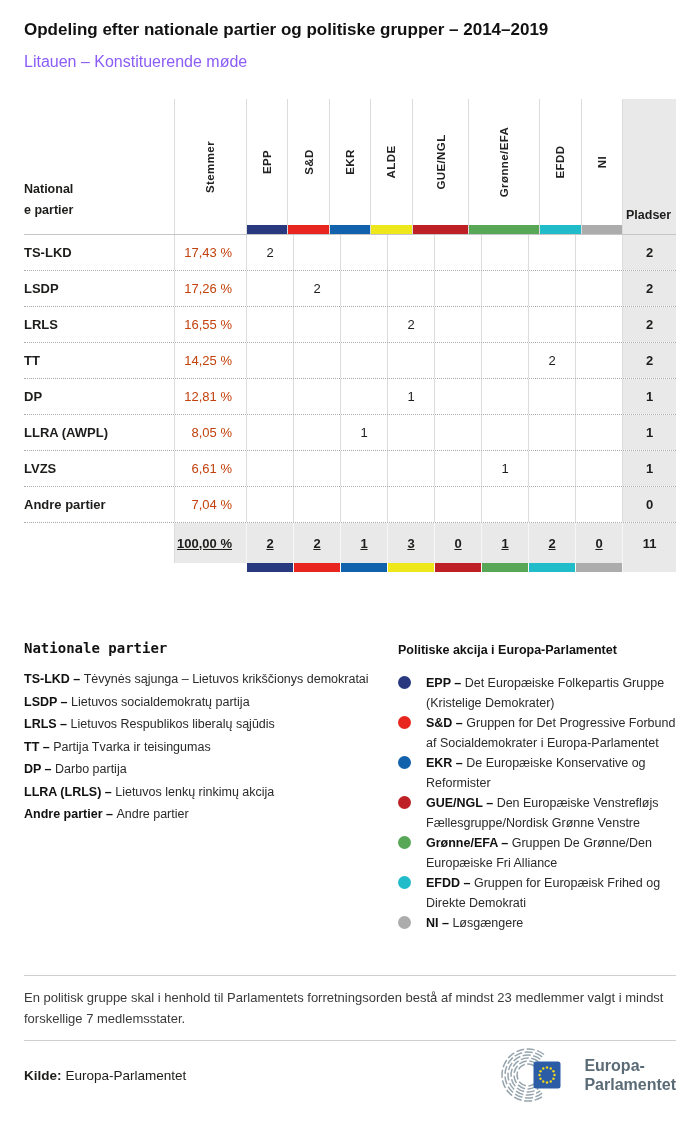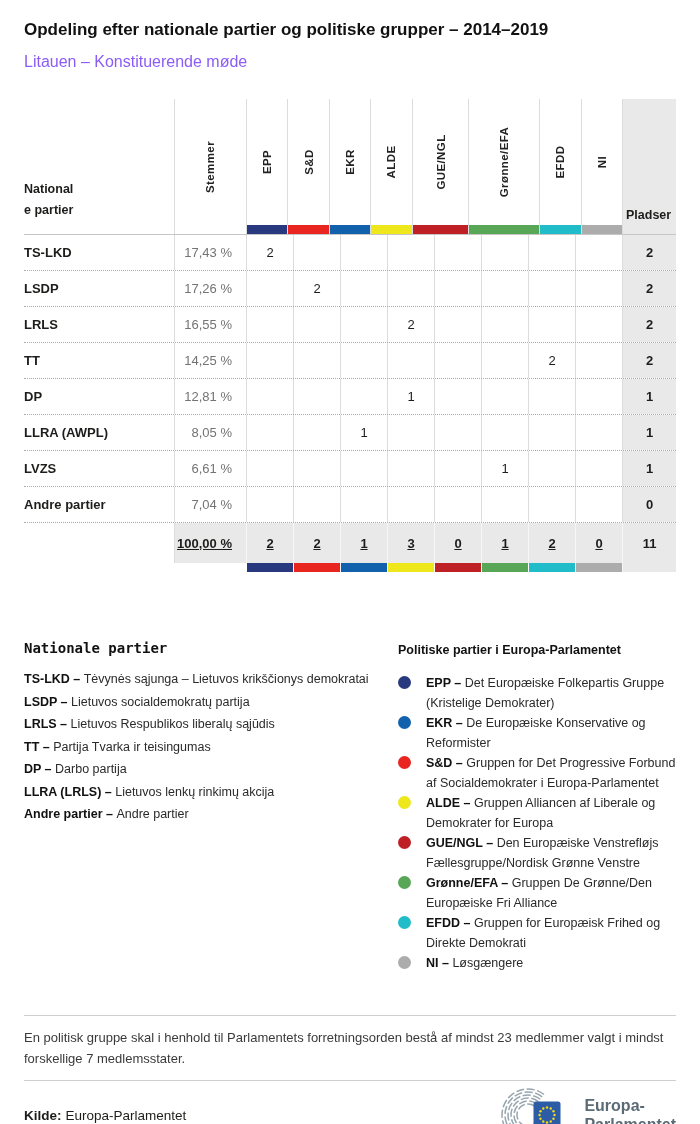--- a/index.html
+++ b/index.html
@@ -27,21 +27,21 @@
           font-size:11.5px;letter-spacing:.4px;color:#222;}
   .gbar{position:absolute;left:0;right:0;bottom:0;height:9px;}
   .thead .col-pladser{display:flex;align-items:flex-end;padding:0 0 12px 3px;
                       font-weight:bold;font-size:12.5px;}
 
   .tbody{border-top:1px solid #c6c6c6;}
   .trow{display:flex;height:35px;border-top:1px dotted #ababab;}
   .trow.first{border-top:none;}
   .trow .col-party{display:flex;align-items:center;font-weight:bold;font-size:13px;}
   .trow .col-stemmer{display:flex;align-items:center;justify-content:flex-end;
-                     padding-right:14px;font-size:13px;color:#737373;}
+                     padding-right:14px;font-size:13px;color:#c2410c;}
   .trow .col-group{display:flex;align-items:center;justify-content:center;font-size:13px;}
   .trow .col-pladser{display:flex;align-items:center;justify-content:center;
                      font-weight:bold;font-size:13px;}
 
   .trow.total{height:40px;}
   .trow.total .col-stemmer,.trow.total .col-group{background:#e9e9e9;font-weight:bold;text-decoration:underline;}
   .trow.total .col-stemmer{color:#1d1d1b;}
   .trow.total .col-group,.trow.total .col-pladser{border-left-color:#f6f6f6;}
   .bars-row{display:flex;height:9px;}
   .bars-row .col-group{border-left:1px solid #fff;}
@@ -262,37 +262,33 @@
             <div class="nat-item"><b>TS-LKD – </b><span>Tėvynės sąjunga – Lietuvos krikščionys demokratai</span></div>
             <div class="nat-item"><b>LSDP – </b><span>Lietuvos socialdemokratų partija</span></div>
             <div class="nat-item"><b>LRLS – </b><span>Lietuvos Respublikos liberalų sąjūdis</span></div>
             <div class="nat-item"><b>TT – </b><span>Partija Tvarka ir teisingumas</span></div>
             <div class="nat-item"><b>DP – </b><span>Darbo partija</span></div>
             <div class="nat-item"><b>LLRA (LRLS) – </b><span>Lietuvos lenkų rinkimų akcija</span></div>
             <div class="nat-item"><b>Andre partier – </b><span>Andre partier</span></div>
           </div>
       </div>
       <div class="legend-right">
-        <h3>Politiske partier i Europa-Parlamentet</h3>
+        <h3>Politiske akcija i Europa-Parlamentet</h3>
         <div id="pg-items">
             <div class="pg-item">
               <span class="pg-dot" style="background: rgb(41, 57, 127);"></span>
               <div class="pg-text"><b>EPP – </b><span>Det Europæiske Folkepartis Gruppe (Kristelige Demokrater)</span></div>
             </div>
             <div class="pg-item">
+              <span class="pg-dot" style="background: rgb(232, 38, 31);"></span>
+              <div class="pg-text"><b>S&amp;D – </b><span>Gruppen for Det Progressive Forbund af Socialdemokrater i Europa-Parlamentet</span></div>
+            </div>
+            <div class="pg-item">
               <span class="pg-dot" style="background: rgb(18, 97, 172);"></span>
               <div class="pg-text"><b>EKR – </b><span>De Europæiske Konservative og Reformister</span></div>
-            </div>
-            <div class="pg-item">
-              <span class="pg-dot" style="background: rgb(232, 38, 31);"></span>
-              <div class="pg-text"><b>S&amp;D – </b><span>Gruppen for Det Progressive Forbund af Socialdemokrater i Europa-Parlamentet</span></div>
-            </div>
-            <div class="pg-item">
-              <span class="pg-dot" style="background: rgb(237, 231, 27);"></span>
-              <div class="pg-text"><b>ALDE – </b><span>Gruppen Alliancen af Liberale og Demokrater for Europa</span></div>
             </div>
             <div class="pg-item">
               <span class="pg-dot" style="background: rgb(191, 32, 37);"></span>
               <div class="pg-text"><b>GUE/NGL – </b><span>Den Europæiske Venstrefløjs Fællesgruppe/Nordisk Grønne Venstre</span></div>
             </div>
             <div class="pg-item">
               <span class="pg-dot" style="background: rgb(87, 167, 87);"></span>
               <div class="pg-text"><b>Grønne/EFA – </b><span>Gruppen De Grønne/Den Europæiske Fri Alliance</span></div>
             </div>
             <div class="pg-item">

